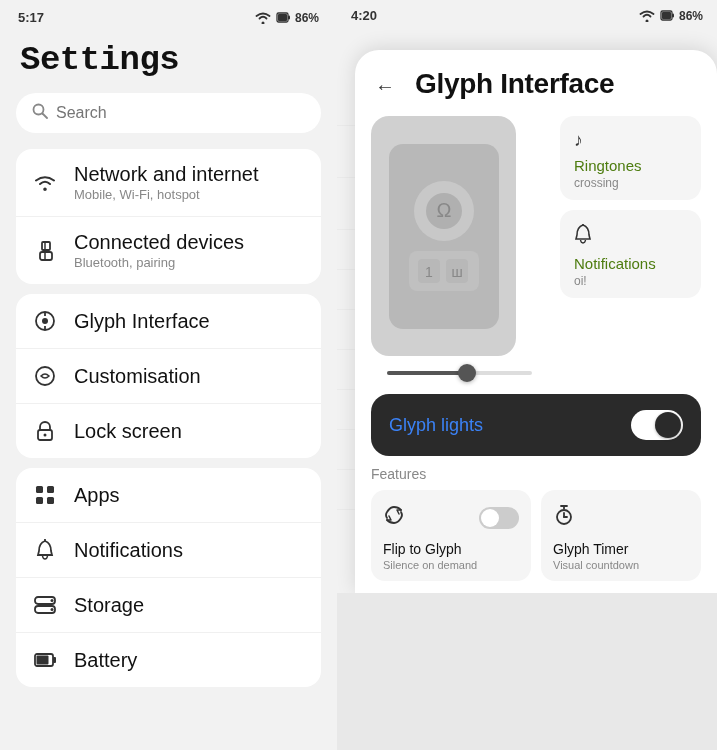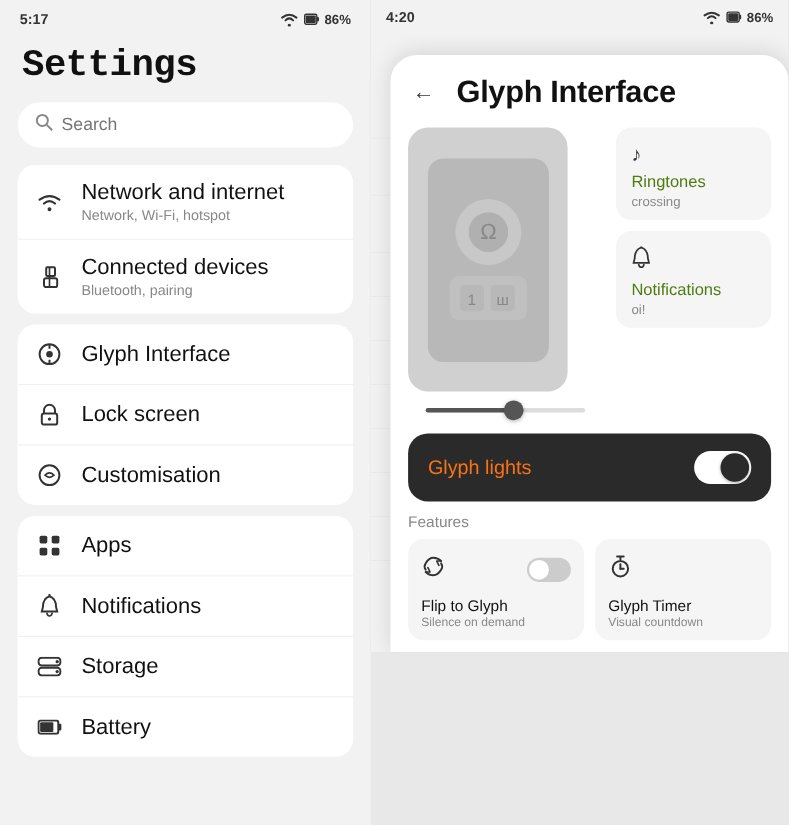--- a/index.html
+++ b/index.html
@@ -316,21 +316,21 @@
       background: #2a2a2a;
       border-radius: 18px;
       display: flex;
       align-items: center;
       padding: 16px 18px;
       justify-content: space-between;
     }
     .glyph-lights-label {
       font-size: 18px;
       font-weight: 500;
-      color: #f97316;
+      color: #3b82f6;
     }
     .toggle-on {
       width: 52px;
       height: 30px;
       background: #fff;
       border-radius: 15px;
       position: relative;
       cursor: pointer;
     }
     .toggle-on::after {
@@ -441,21 +441,21 @@
     <div class="settings-item">
       <div class="item-icon">
         <svg width="22" height="18" viewBox="0 0 22 18">
           <path d="M11 13.5 a1.8 1.8 0 1 1 0 3.6 1.8 1.8 0 0 1 0-3.6z" fill="#333"></path>
           <path d="M6 10 Q11 5.5 16 10" stroke="#333" stroke-width="2" fill="none" stroke-linecap="round"></path>
           <path d="M2 6.5 Q11 0 20 6.5" stroke="#333" stroke-width="2" fill="none" stroke-linecap="round"></path>
         </svg>
       </div>
       <div class="item-text">
         <div class="item-title">Network and internet</div>
-        <div class="item-subtitle">Network, Wi-Fi, hotspot</div>
+        <div class="item-subtitle">Mobile, Wi-Fi, hotspot</div>
       </div>
     </div>
     <div class="settings-item">
       <div class="item-icon">
         <svg width="20" height="22" viewBox="0 0 20 22">
           <rect x="7" y="2" width="8" height="8" rx="1" fill="none" stroke="#333" stroke-width="1.8"></rect>
           <rect x="5" y="12" width="12" height="8" rx="2" fill="none" stroke="#333" stroke-width="1.8"></rect>
           <line x1="10" y1="2" x2="10" y2="20" stroke="#333" stroke-width="1.5"></line>
         </svg>
       </div>
@@ -475,39 +475,39 @@
           <line x1="11" y1="2" x2="11" y2="6" stroke="#333" stroke-width="1.8"></line>
           <line x1="11" y1="16" x2="11" y2="20" stroke="#333" stroke-width="1.8"></line>
         </svg>
       </div>
       <div class="item-text">
         <div class="item-title">Glyph Interface</div>
       </div>
     </div>
     <div class="settings-item">
       <div class="item-icon">
+        <svg width="22" height="22" viewBox="0 0 22 22">
+          <circle cx="11" cy="11" r="9" stroke="#333" stroke-width="1.8" fill="none"></circle>
+          <path d="M7 11 Q11 7 15 11 Q11 15 7 11z" fill="none" stroke="#333" stroke-width="1.5"></path>
+        </svg>
+      </div>
+      <div class="item-text">
+        <div class="item-title">Customisation</div>
+      </div>
+    </div>
+    <div class="settings-item">
+      <div class="item-icon">
         <svg width="18" height="22" viewBox="0 0 18 22">
           <rect x="2" y="10" width="14" height="10" rx="2" stroke="#333" stroke-width="1.8" fill="none"></rect>
           <path d="M4 10 V7 a5 5 0 0 1 10 0 V10" stroke="#333" stroke-width="1.8" fill="none"></path>
           <circle cx="9" cy="15" r="1.5" fill="#333"></circle>
         </svg>
       </div>
       <div class="item-text">
         <div class="item-title">Lock screen</div>
-      </div>
-    </div>
-    <div class="settings-item">
-      <div class="item-icon">
-        <svg width="22" height="22" viewBox="0 0 22 22">
-          <circle cx="11" cy="11" r="9" stroke="#333" stroke-width="1.8" fill="none"></circle>
-          <path d="M7 11 Q11 7 15 11 Q11 15 7 11z" fill="none" stroke="#333" stroke-width="1.5"></path>
-        </svg>
-      </div>
-      <div class="item-text">
-        <div class="item-title">Customisation</div>
       </div>
     </div>
   </div>
 
   <div class="settings-group">
     <div class="settings-item">
       <div class="item-icon">
         <svg width="22" height="22" viewBox="0 0 22 22">
           <rect x="2" y="2" width="7" height="7" rx="1.5" fill="#333"></rect>
           <rect x="13" y="2" width="7" height="7" rx="1.5" fill="#333"></rect>

